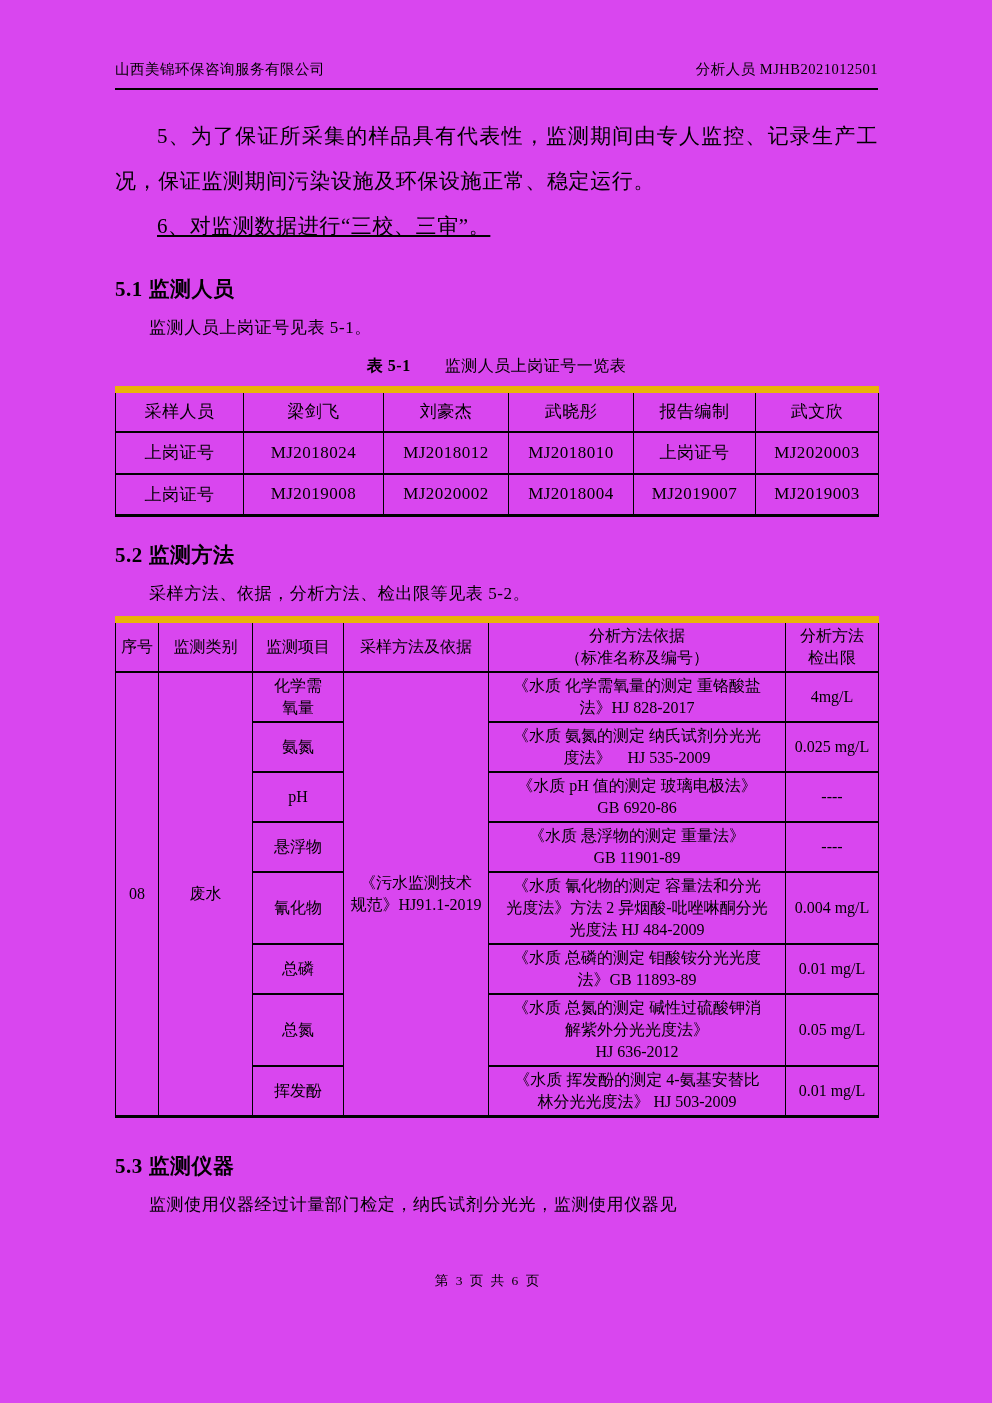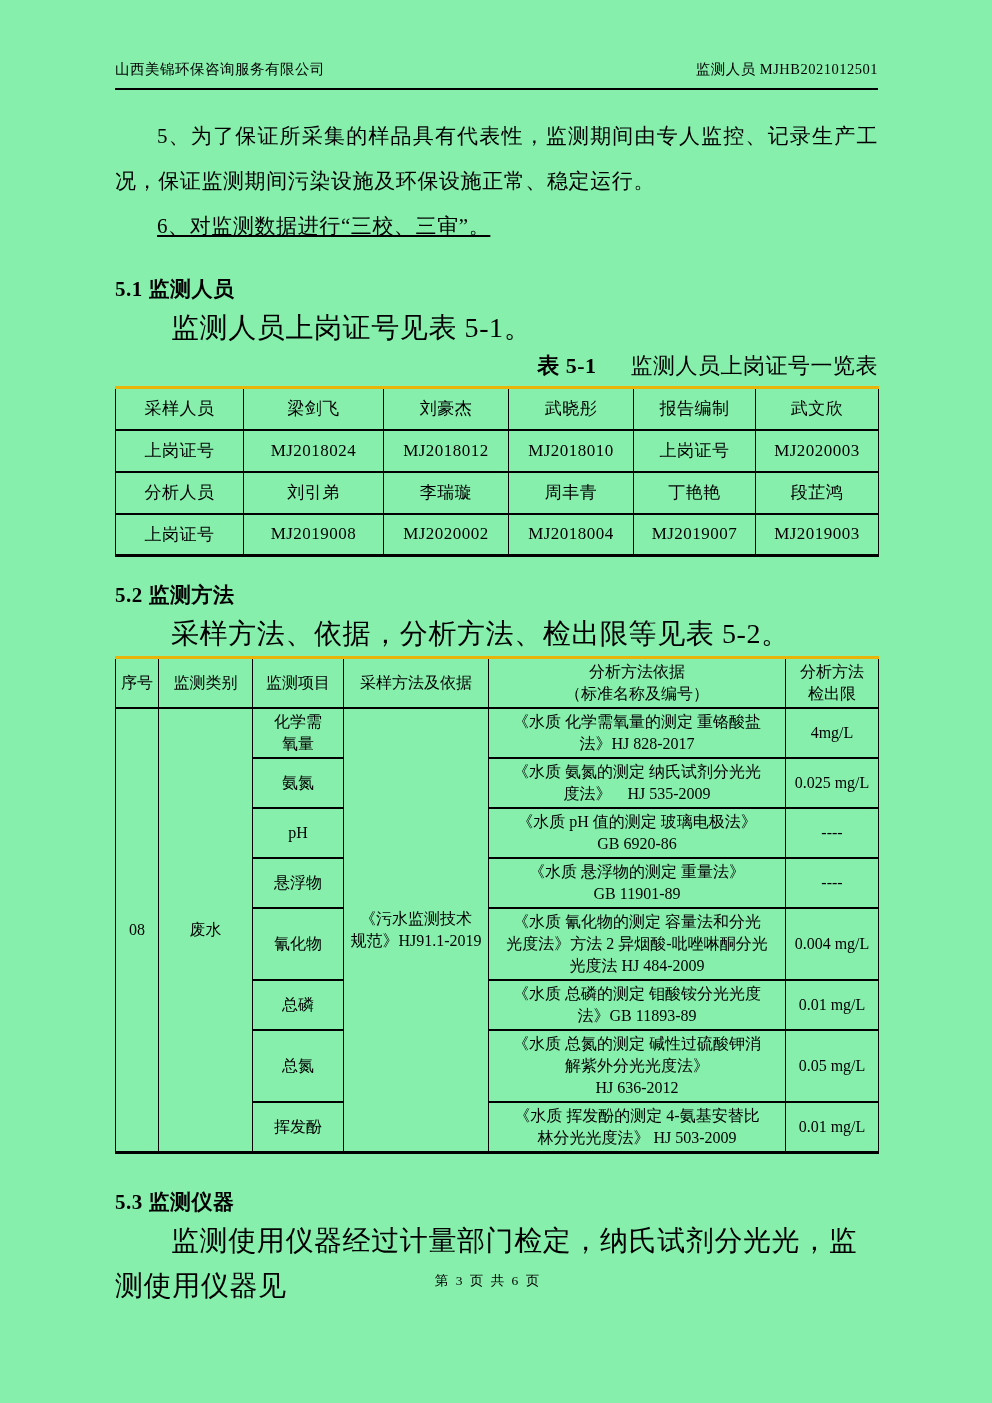--- a/index.html
+++ b/index.html
@@ -1,49 +1,49 @@
 <!DOCTYPE html>
 <html lang="zh"><head>
 <meta charset="utf-8">
 <style>
   * { margin:0; padding:0; box-sizing:border-box; }
   html,body { background:#888; }
   body { font-family:"Liberation Serif","DejaVu Serif",serif; color:#000; }
   .page {
-    width:992px; height:1403px; background:#86efac; margin:0 auto;
+    width:992px; height:1403px; background:#d946ef; margin:0 auto;
     padding:60px 114px 0 115px; position:relative; overflow:hidden;
   }
   
   .doc-header {
     display:flex; justify-content:space-between; align-items:flex-end;
     font-size:14.5px; letter-spacing:0.5px;
     padding-bottom:9px; border-bottom:2px solid #000;
   }
   
   .para {
     font-size:21px; line-height:45px; text-align:justify;
     text-indent:2em; letter-spacing:0.6px; margin-top:22px;
   }
   .para.tight { margin-top:0;text-decoration:underline; }
   .sec-heading {
     font-size:21px; font-weight:bold; letter-spacing:0.5px;
     margin-top:24px; line-height:32px;
   }
   .intro {
-    font-size:28px; line-height:45px; text-indent:2em; letter-spacing:0.6px;
+    font-size:17px; line-height:45px; text-indent:2em; letter-spacing:0.6px;
   }
   .caption {
-    text-align:right; font-size:22px; line-height:24px; margin:4px 0 8px 0;
+    text-align:center; font-size:16px; line-height:24px; margin:4px 0 8px 0;
     letter-spacing:0.5px;
   }
   .caption .cap-num { font-weight:bold; margin-right:34px; }
   
   table {
     width:763px; border-collapse:collapse; table-layout:fixed;
-    border-top:3px solid #eab308; border-bottom:3px solid #000;
+    border-top:7px solid #eab308; border-bottom:3px solid #000;
   }
   td, th {
     border:1.4px solid #000; border-top-width:2px; border-bottom-width:2px;
     text-align:center; vertical-align:middle; font-weight:normal;
     padding:2px 3px;
   }
   .t51 td { height:42px; font-size:17px; letter-spacing:0.5px; }
   .t52 th, .t52 td { font-size:16px; line-height:22px; white-space:pre-line; }
   .t52 th { height:50px; }
   .t52 td { height:43px; }
@@ -53,21 +53,21 @@
     text-align:center; font-size:13.5px; letter-spacing:2px;
   }
 </style>
 </head>
 <body>
 
 <div class="page">
 
   <div class="doc-header">
     <span>山西美锦环保咨询服务有限公司</span>
-    <span>监测人员 MJHB2021012501</span>
+    <span>分析人员 MJHB2021012501</span>
   </div>
 
   <p class="para" style="margin-top:24px">5、为了保证所采集的样品具有代表性，监测期间由专人监控、记录生产工况，保证监测期间污染设施及环保设施正常、稳定运行。</p>
   <p class="para tight">6、对监测数据进行“三校、三审”。</p>
 
   <h2 class="sec-heading">5.1 监测人员</h2>
   <p class="intro">监测人员上岗证号见表 5-1。</p>
   <div class="caption">
     <span class="cap-num">表 5-1</span><span>监测人员上岗证号一览表</span>
   </div>
@@ -92,28 +92,20 @@
       </tr>
       <tr>
         <td>上岗证号</td>
         <td>MJ2018024</td>
         <td>MJ2018012</td>
         <td>MJ2018010</td>
         <td>上岗证号</td>
         <td>MJ2020003</td>
       </tr>
       <tr>
-        <td>分析人员</td>
-        <td>刘引弟</td>
-        <td>李瑞璇</td>
-        <td>周丰青</td>
-        <td>丁艳艳</td>
-        <td>段芷鸿</td>
-      </tr>
-      <tr>
         <td>上岗证号</td>
         <td>MJ2019008</td>
         <td>MJ2020002</td>
         <td>MJ2018004</td>
         <td>MJ2019007</td>
         <td>MJ2019003</td>
       </tr>
     </tbody>
   </table>
 

